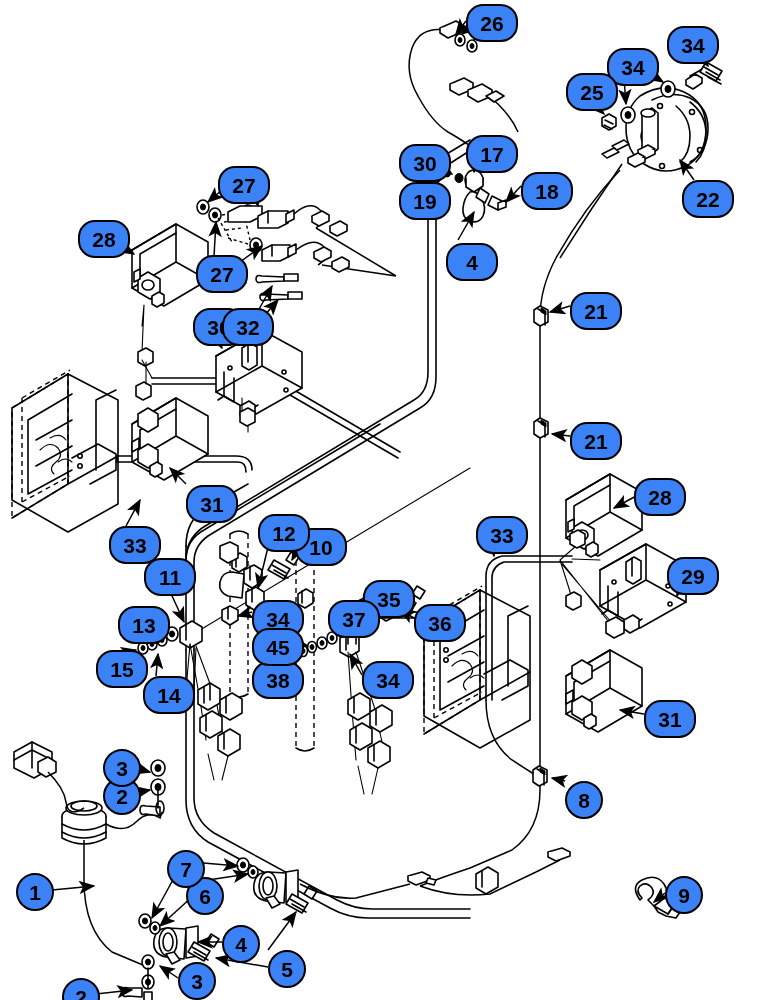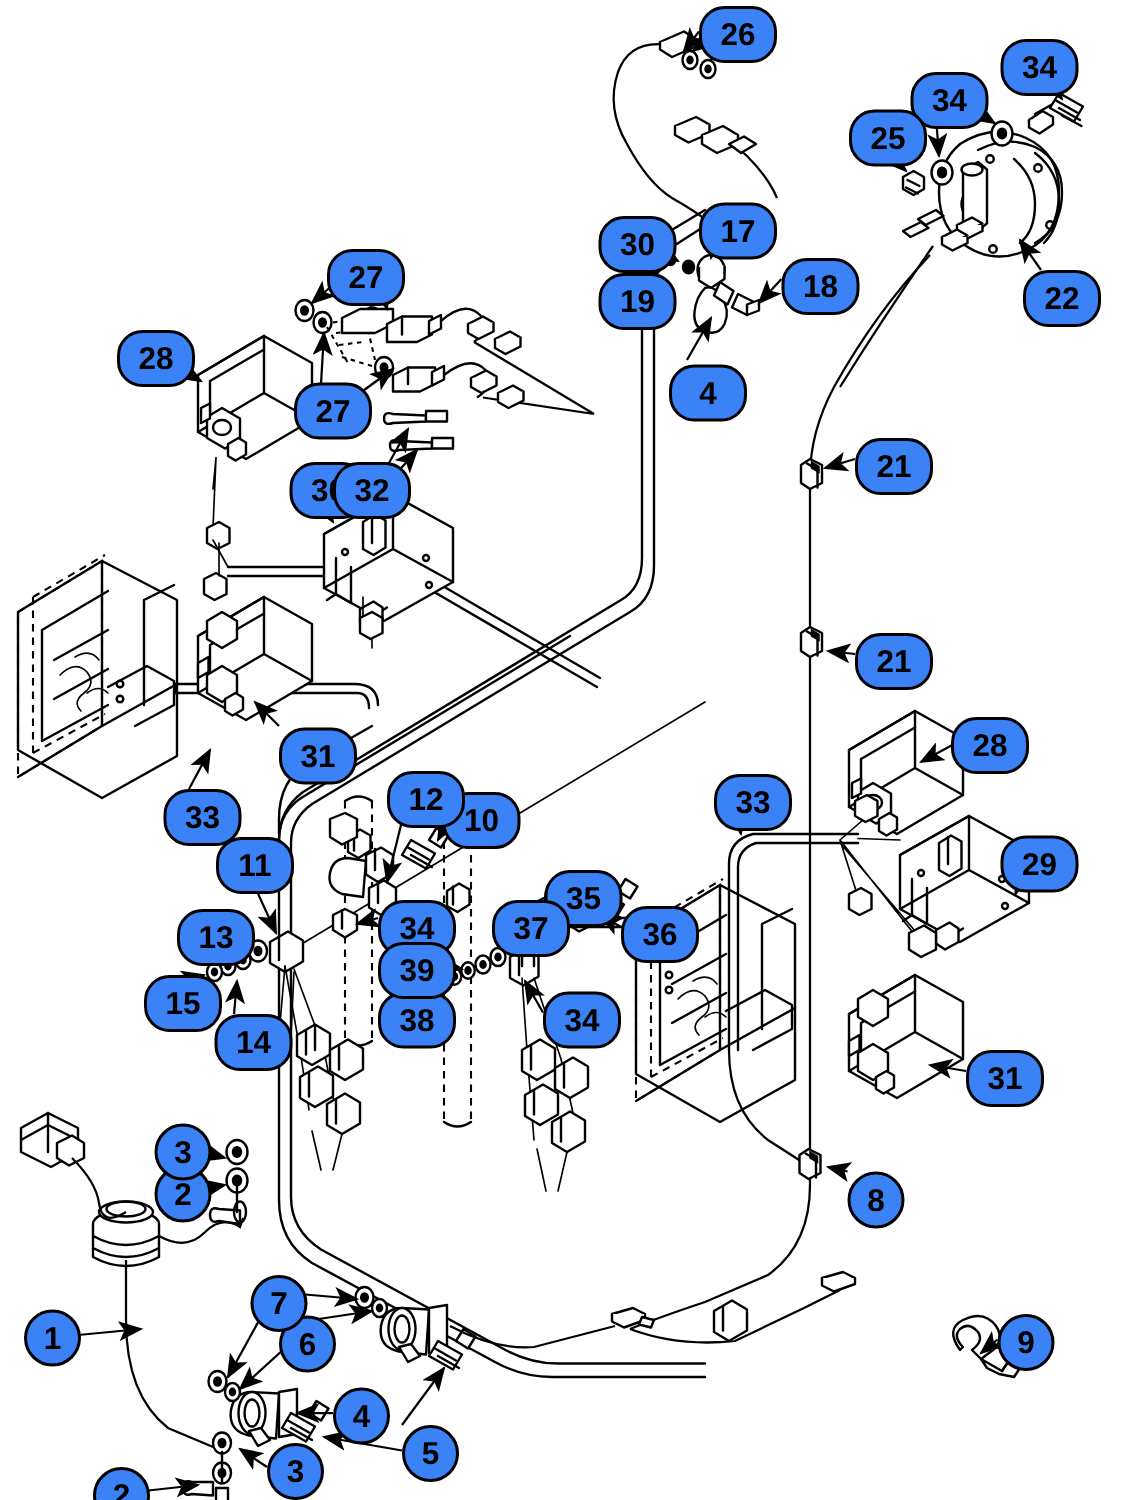--- a/index.html
+++ b/index.html
@@ -657,16 +657,16 @@
       <div class="cal d2" style="left: 644px; top: 700px;">31</div>
       <div class="cal d2" style="left: 222px; top: 308px;">32</div>
       <div class="cal d2" style="left: 109px; top: 526px;">33</div>
       <div class="cal d2" style="left: 476px; top: 516px;">33</div>
       <div class="cal d2" style="left: 252px; top: 600px;">34</div>
       <div class="cal d2" style="left: 362px; top: 661px;">34</div>
       <div class="cal d2" style="left: 363px; top: 580px;">35</div>
       <div class="cal d2" style="left: 414px; top: 604px;">36</div>
       <div class="cal d2" style="left: 328px; top: 600px;">37</div>
       <div class="cal d2" style="left: 252px; top: 661px;">38</div>
-      <div class="cal d2" style="left: 252px; top: 628px;">39</div>
+      <div class="cal d2" style="left: 252px; top: 628px;">45</div>
     </div>
 
 </div>
 
 </body></html>

